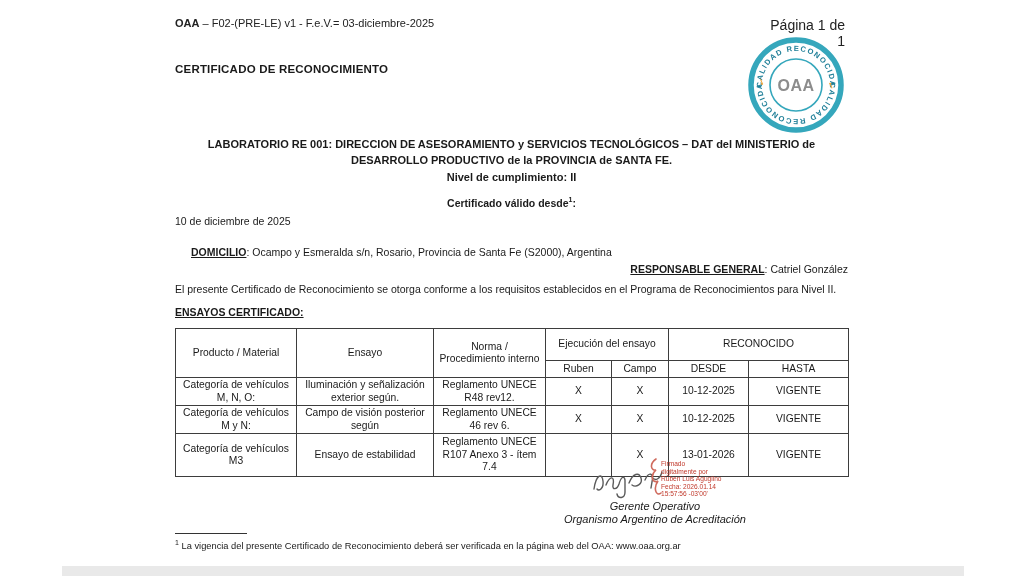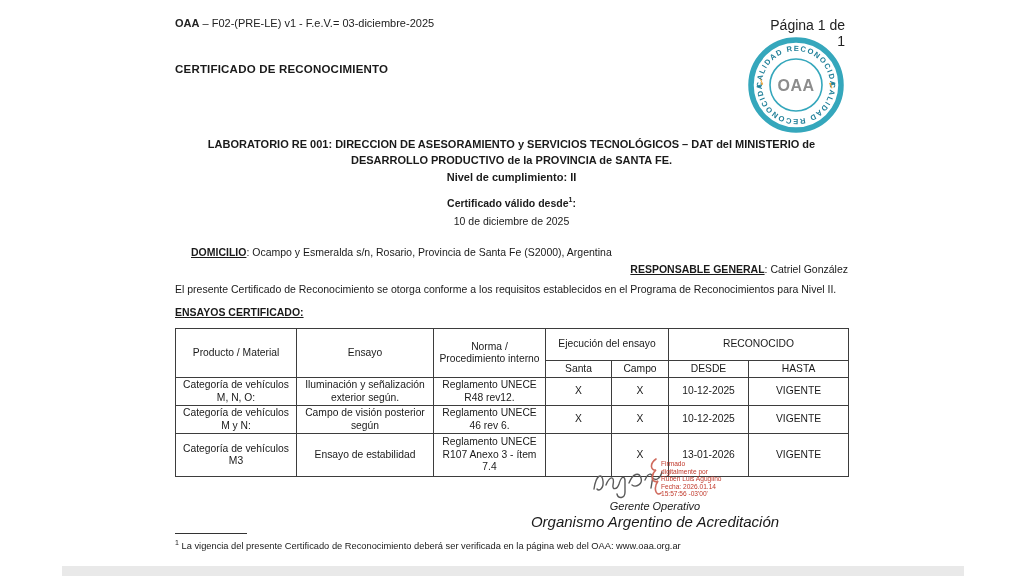--- a/index.html
+++ b/index.html
@@ -20,21 +20,21 @@
 
   .seal { left:744px; top:36px; width:104px; height:98px; }
 
   .lab-heading { left:175px; top:130px; width:673px; text-align:center;
                  font-size:11px; font-weight:bold; line-height:16px;margin-top:6px; }
   .nivel       { left:175px; top:171px; width:673px; text-align:center;
                  font-size:11px; font-weight:bold; }
   .valid-label { left:175px; top:196px; width:673px; text-align:center;
                  font-size:10.5px; font-weight:bold; }
   .valid-label sup { font-size:7px; }
-  .valid-date  { left:175px; top:215px; width:673px; text-align:center; font-size:10.5px; }
+  .valid-date  { left:175px; top:215px; width:673px; font-size:10.5px; }
 
   .kv { left:175px; width:673px; font-size:10.5px; }
   .kv .lbl { font-weight:bold; text-decoration:underline; }
   .domicilio   { top:246px;padding-left:16px; }
   .responsable { top:263px;text-align:right; }
   .paragraph   { left:175px; top:283px; width:680px; font-size:10.5px; }
 
   .ensayos-heading { left:175px; top:306px; font-size:10.5px; font-weight:bold; text-decoration:underline; }
 
   table.ensayos { left:175px; top:328px; position:absolute; border-collapse:collapse;
@@ -51,21 +51,21 @@
   tr.row-c td { height:43px; }
   td.xmark { font-weight:bold; }
 
   .sig-scribble { left:590px; top:463px; width:74px; height:36px; }
   .sig-badge    { left:646px; top:457px; width:16px; height:44px; }
   .sig-digital  { left:661px; top:460px; width:120px; font-size:6.6px; line-height:7.6px;
                   color:#c0392b; text-align:left; }
   .sig-role { left:545px; top:500px; width:220px; text-align:center;
               font-style:italic; font-size:11px; }
   .sig-org  { left:518px; top:513px; width:274px; text-align:center;
-              font-style:italic; font-size:15px; }
+              font-style:italic; font-size:11px; }
 
   .footnote-rule { left:175px; top:533px; width:72px; border-top:1px solid #333; height:0; }
   .footnote { left:175px; top:539px; width:700px; font-size:9.3px; }
   .footnote sup { font-size:7px; }
 
   .page-break-bar { left:62px; top:566px; width:902px; height:10px; background:#e9e9e9; }
 </style>
 </head>
 <body>
 
@@ -116,21 +116,21 @@
     </colgroup>
   <tbody>
     <tr class="hdr-group">
       <th rowspan="2">Producto / Material</th>
       <th rowspan="2">Ensayo</th>
       <th rowspan="2">Norma / Procedimiento interno</th>
       <th colspan="2">Ejecución del ensayo</th>
       <th colspan="2">RECONOCIDO</th>
     </tr>
     <tr class="hdr-sub">
-      <th>Santa</th>
+      <th>Ruben</th>
       <th>Campo</th>
       <th>DESDE</th>
       <th>HASTA</th>
     </tr>
     <tr class="row-a">
       <td>Categoría de vehículos M, N, O:</td>
       <td>Iluminación y señalización exterior según.</td>
       <td>Reglamento UNECE R48 rev12.</td>
       <td class="xmark">X</td>
       <td class="xmark">X</td>

